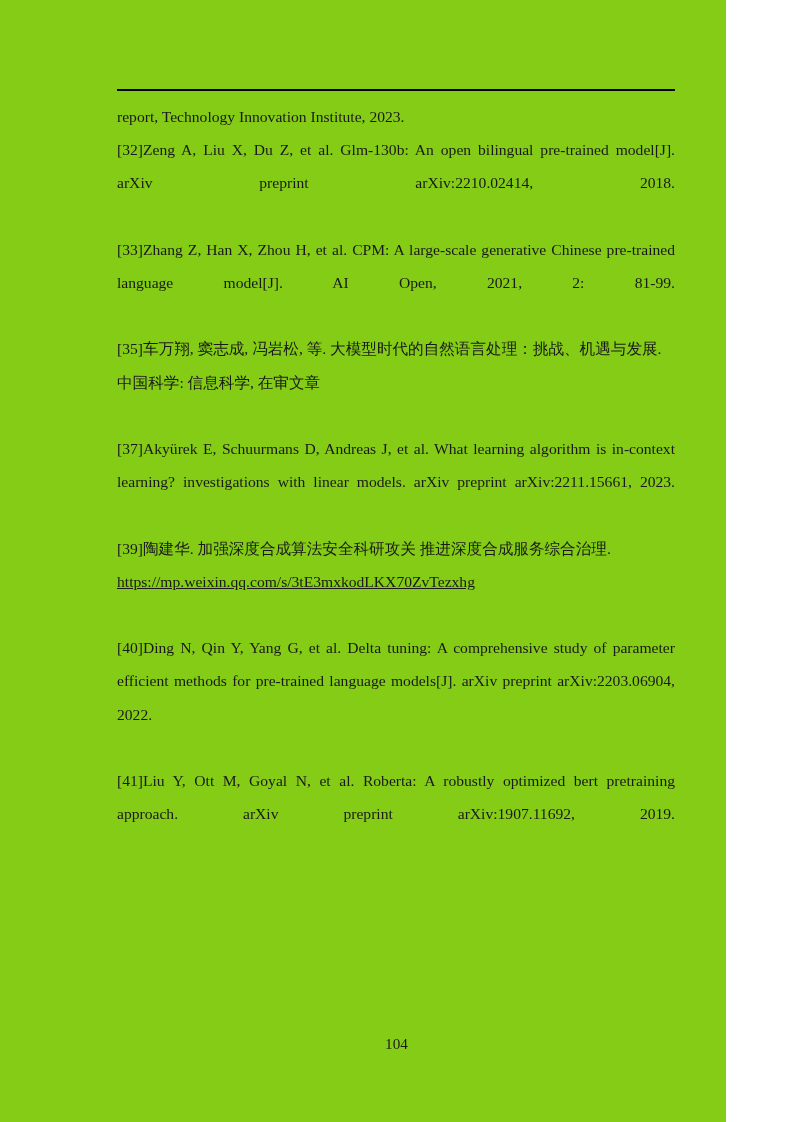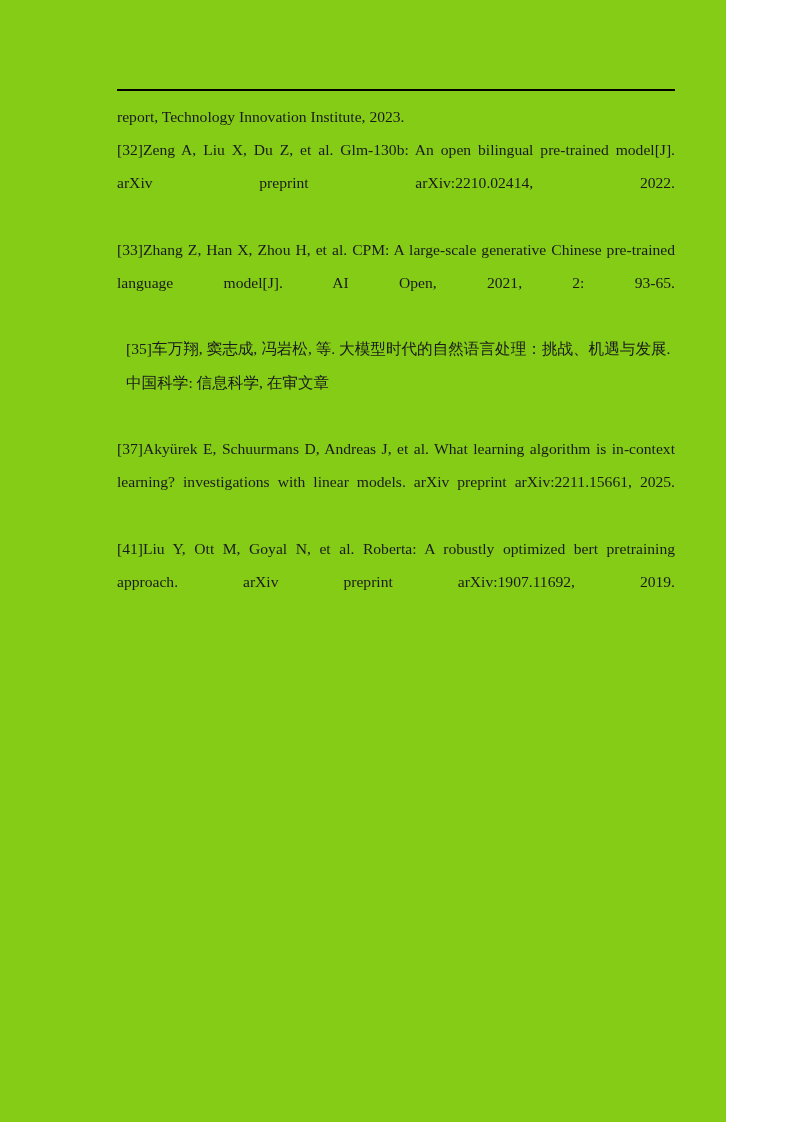--- a/index.html
+++ b/index.html
@@ -43,21 +43,20 @@
     text-align: justify;
     text-justify: inter-word;
     margin: 0;
     padding: 0;
     color: #1a1a1a;
     -webkit-font-smoothing: antialiased;
   }
   .ref.cjk {
     font-family: "Liberation Serif", "DejaVu Serif", serif;
     text-align: left;
-    margin-left: 9px;
   }
   
   .ref::after {
     content: "";
     display: inline-block;
     width: 100%;
   }
   .ref.nojust::after {
     display: none;
   }
@@ -81,31 +80,34 @@
 <body>
 
 <div class="page">
 
   <div class="header-rule"></div>
 
   <div class="content">
 
     <p class="ref nojust">report, Technology Innovation Institute, 2023.</p>
 
-    <p class="ref">[32]Zeng A, Liu X, Du Z, et al. Glm-130b: An open bilingual pre-trained model[J]. arXiv preprint arXiv:2210.02414, 2022.</p>
+    <p class="ref">[32]Zeng A, Liu X, Du Z, et al. Glm-130b: An open bilingual pre-trained model[J]. arXiv preprint arXiv:2210.02414, 2018.</p>
 
-    <p class="ref">[33]Zhang Z, Han X, Zhou H, et al. CPM: A large-scale generative Chinese pre-trained language model[J]. AI Open, 2021, 2: 93-65.</p>
+    <p class="ref">[33]Zhang Z, Han X, Zhou H, et al. CPM: A large-scale generative Chinese pre-trained language model[J]. AI Open, 2021, 2: 81-99.</p>
 
 
     <p class="ref cjk">[35]车万翔, 窦志成, 冯岩松, 等. 大模型时代的自然语言处理：挑战、机遇与发展. 中国科学: 信息科学, 在审文章</p>
 
 
-    <p class="ref">[37]Akyürek E, Schuurmans D, Andreas J, et al. What learning algorithm is in-context learning? investigations with linear models. arXiv preprint arXiv:2211.15661, 2025.</p>
+    <p class="ref">[37]Akyürek E, Schuurmans D, Andreas J, et al. What learning algorithm is in-context learning? investigations with linear models. arXiv preprint arXiv:2211.15661, 2023.</p>
 
 
+    <p class="ref cjk"><span>[39]陶建华. 加强深度合成算法安全科研攻关 推进深度合成服务综合治理. </span><a class="url" href="#">https://mp.weixin.qq.com/s/3tE3mxkodLKX70ZvTezxhg</a></p>
 
+    <p class="ref">[40]Ding N, Qin Y, Yang G, et al. Delta tuning: A comprehensive study of parameter efficient methods for pre-trained language models[J]. arXiv preprint arXiv:2203.06904, 2022.</p>
 
     <p class="ref">[41]Liu Y, Ott M, Goyal N, et al. Roberta: A robustly optimized bert pretraining approach. arXiv preprint arXiv:1907.11692, 2019.</p>
 
   </div>
 
+  <div class="footer">104</div>
 
 </div>
 
 </body></html>

